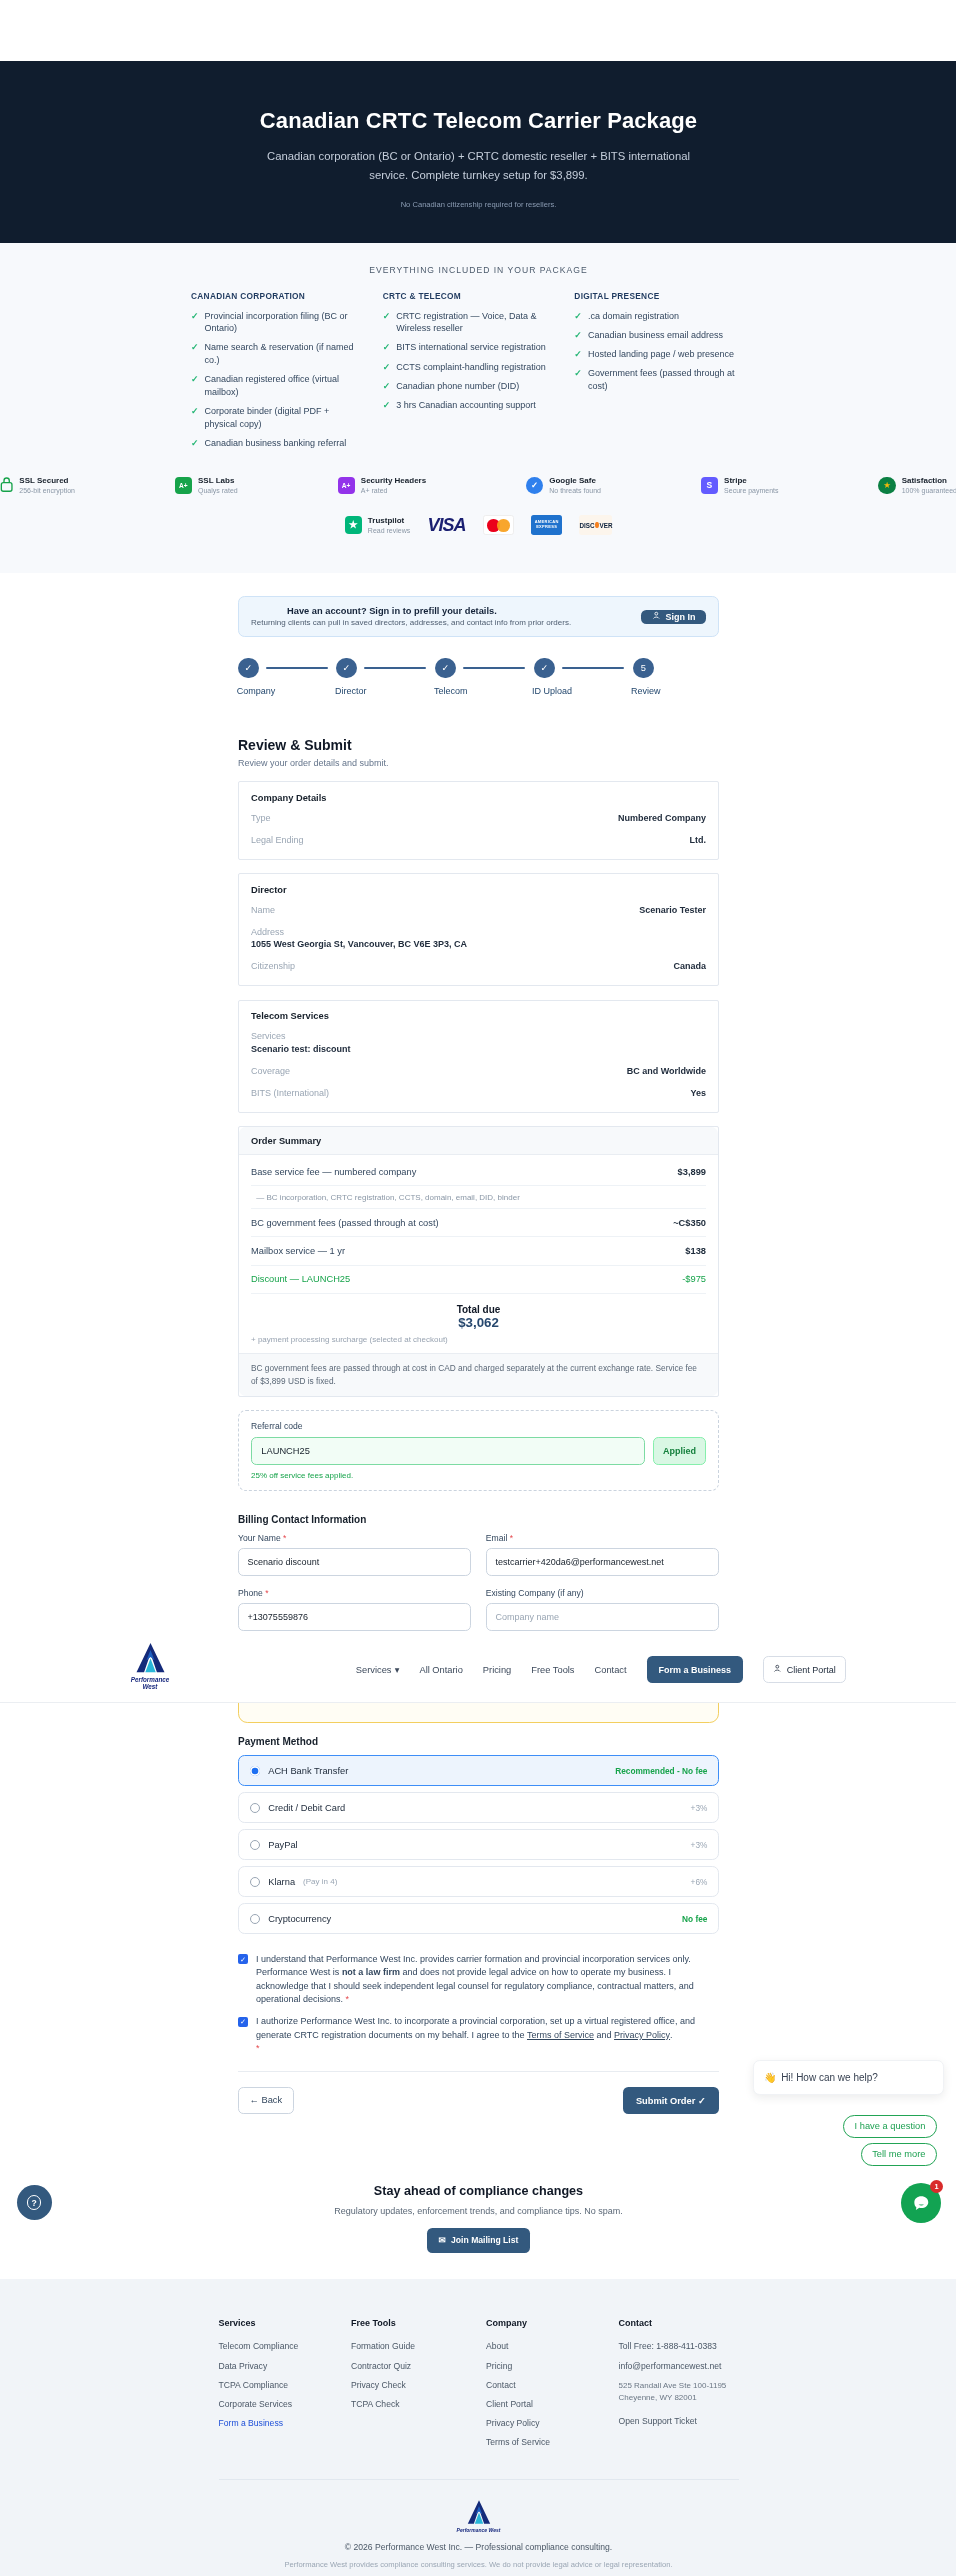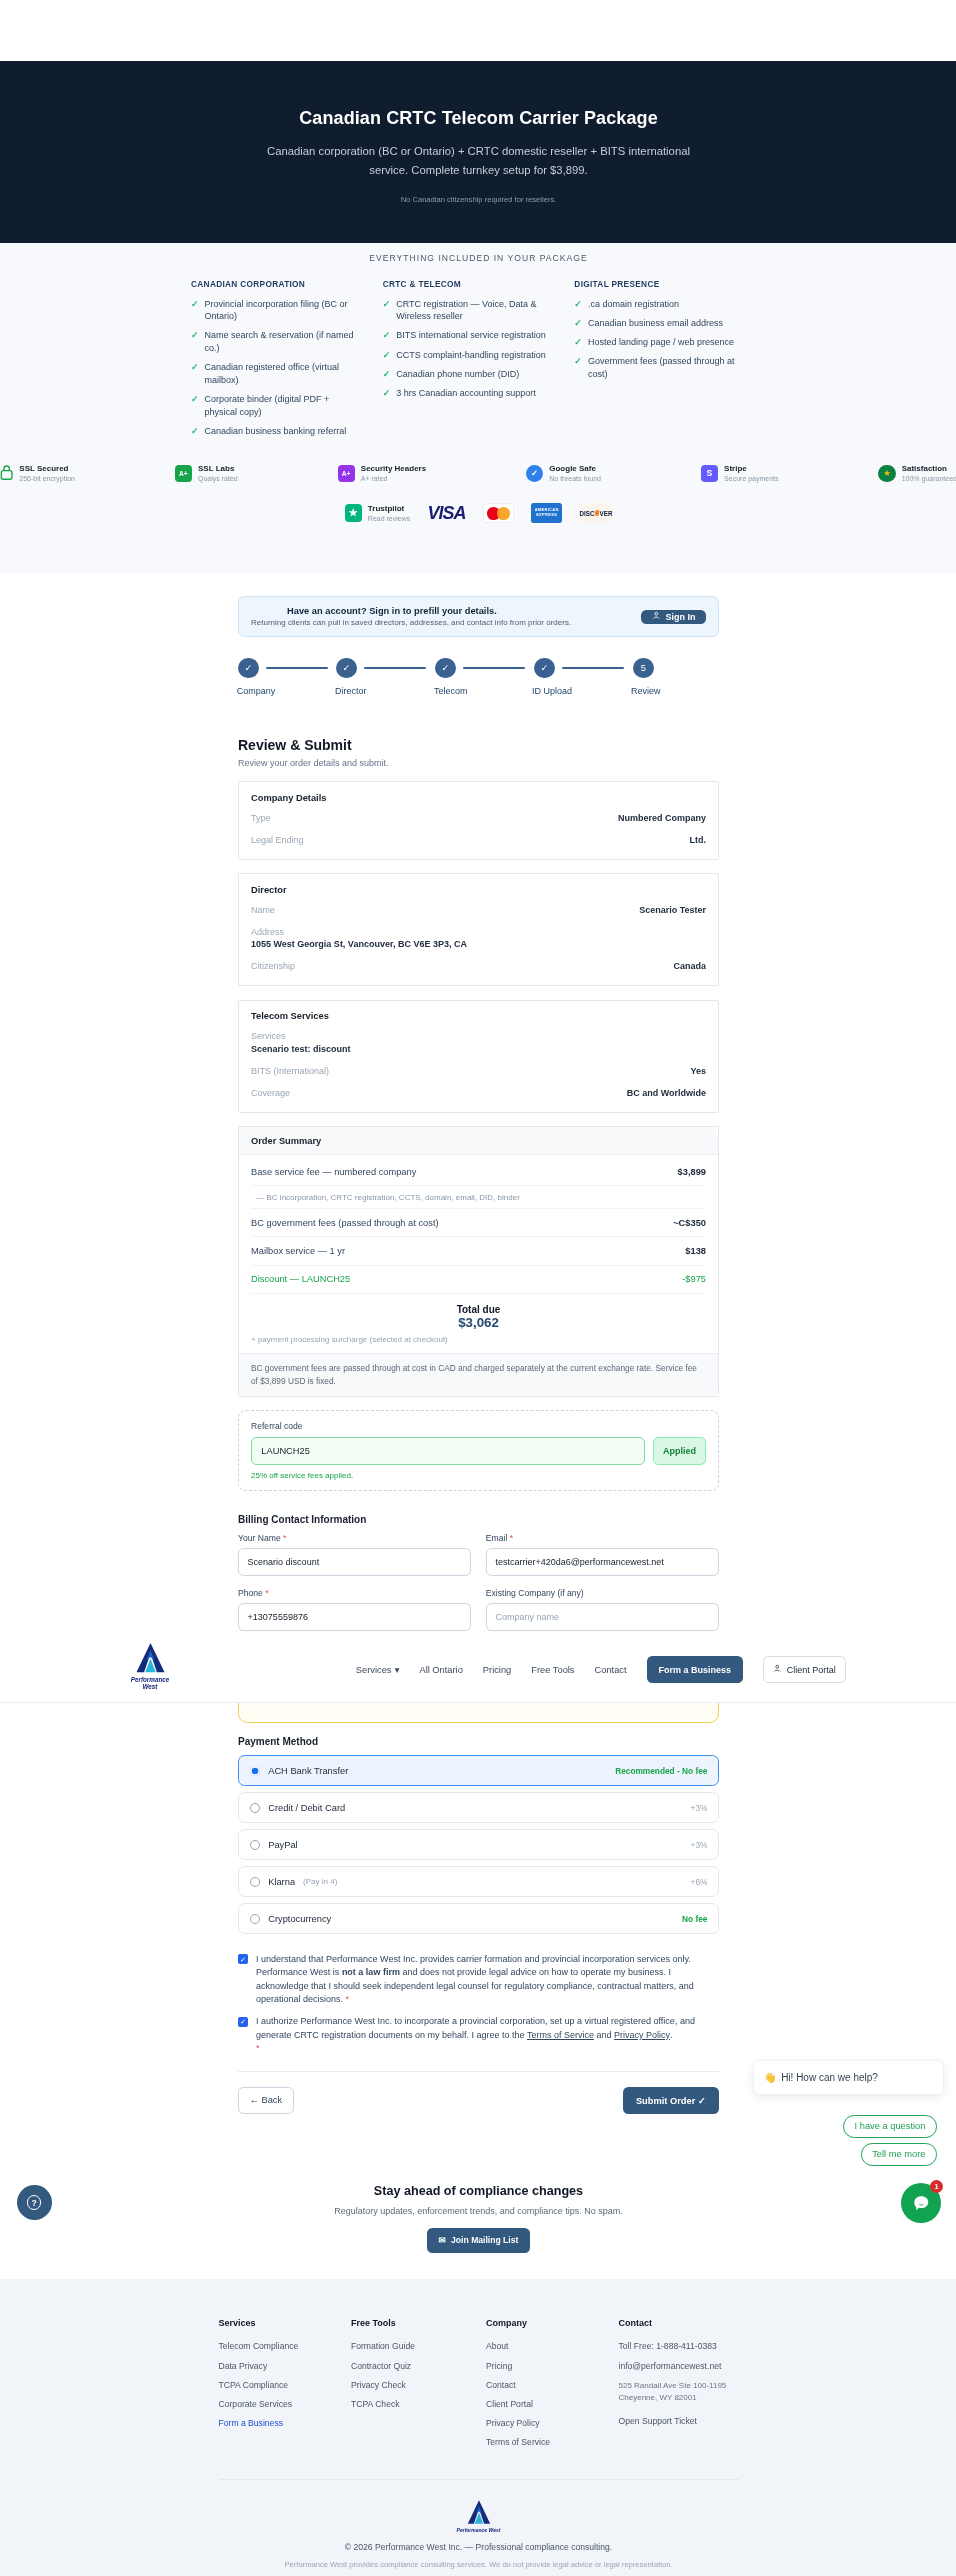--- a/index.html
+++ b/index.html
@@ -1,26 +1,26 @@
 <!DOCTYPE html>
 <html style="font-size:10.6px"><head>
 <meta charset="utf-8">
 <style>
   * { box-sizing: border-box; }
   body { margin:0; background:#fff; font-family:"Liberation Sans", sans-serif; color:#1e293b; }
   #page { position:relative; width:957px; height:2576px; margin:0 auto; background:#fff; overflow:hidden; }
 
   
   .hero { margin-top:61px; height:182px; background:#101d2e; color:#fff; text-align:center; }
-  .hero-title { margin:0; padding-top:47px; font-size:18px; font-weight:700; letter-spacing:0.1px; }
+  .hero-title { margin:0; padding-top:47px; font-size:22px; font-weight:700; letter-spacing:0.1px; }
   .hero-sub { margin:13.3px auto 0; width:439px; font-size:11.3px; line-height:18.6px; color:#c5cedb; }
   .hero-note { margin-top:16px; font-size:7.6px; color:#8b9cb3; }
 
   
-  .gray { background:#f7f9fc; height:330px; padding-top:10px; }
+  .gray { background:#f7f9fc; height:330px; padding-top:22px; }
   .inc-head { text-align:center; font-size:8.6px; color:#4b5a6b; letter-spacing:1px; }
   .inc-cols { width:575px; margin:16px auto 0; display:flex; }
   .inc-col { width:201px; padding-right:22.6px; }
   .inc-col h3 { font-size:8.3px; color:#1f3a5f; margin:0 0 8.6px; letter-spacing:0.3px; }
   .inc-item { display:flex; font-size:9px; color:#33475e; line-height:12.6px; margin-bottom:6.6px; }
   .tick { color:#22b573; margin-right:6px; font-weight:700; flex:none; }
 
   
   .badges1 { display:flex; justify-content:space-between; gap:29px; margin-top:20px; align-items:center; }
   .badge { display:flex; align-items:center; gap:6px; }
@@ -369,26 +369,26 @@
           </div>
       </div>
     </div>
 
     <div class="card">
       <div class="card-pad">
         <h4>Telecom Services</h4>
         <div class="klabel">Services</div>
         <div class="vline">Scenario test: discount</div>
         <div class="row">
+            <span class="k">Coverage</span>
+            <span class="v">BC and Worldwide</span>
+          </div>
+        <div class="row">
             <span class="k">BITS (International)</span>
             <span class="v">Yes</span>
-          </div>
-        <div class="row">
-            <span class="k">Coverage</span>
-            <span class="v">BC and Worldwide</span>
           </div>
       </div>
     </div>
 
     <div class="card">
       <div class="os-head">Order Summary</div>
       <div class="os-body">
         <div class="os-row">
             <span>Base service fee — numbered company</span>
             <span class="os-price">$3,899</span>

